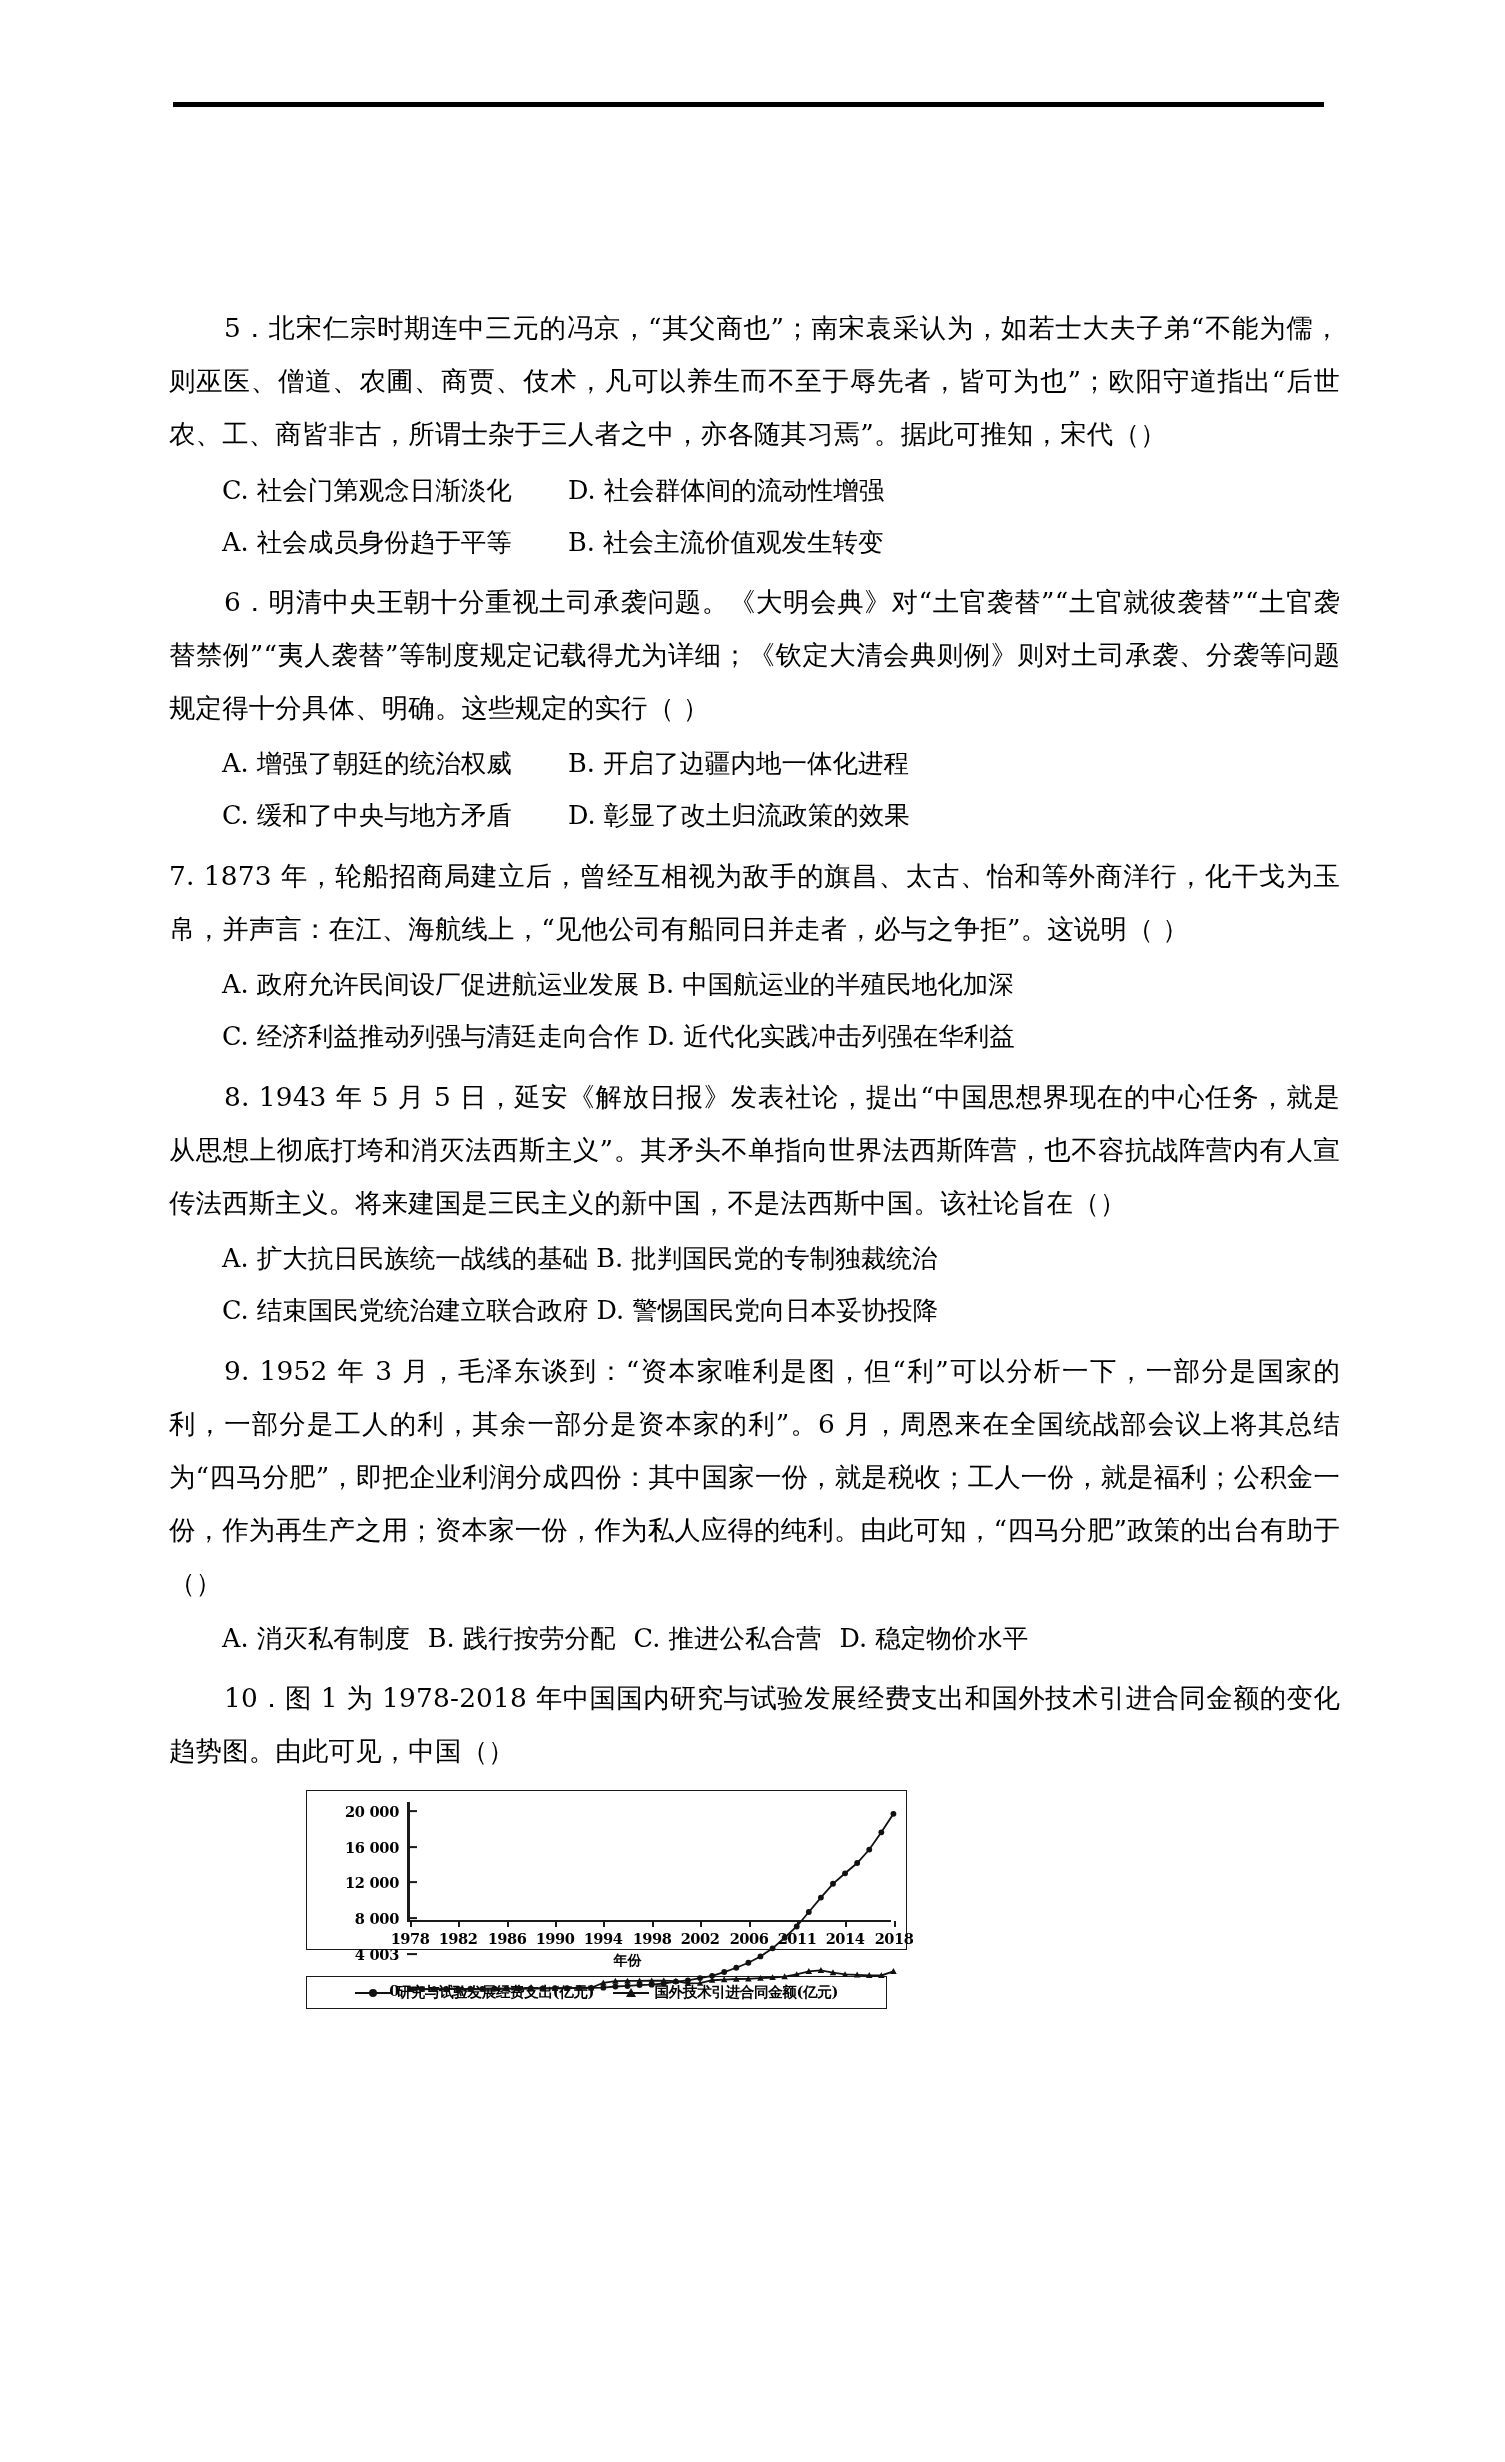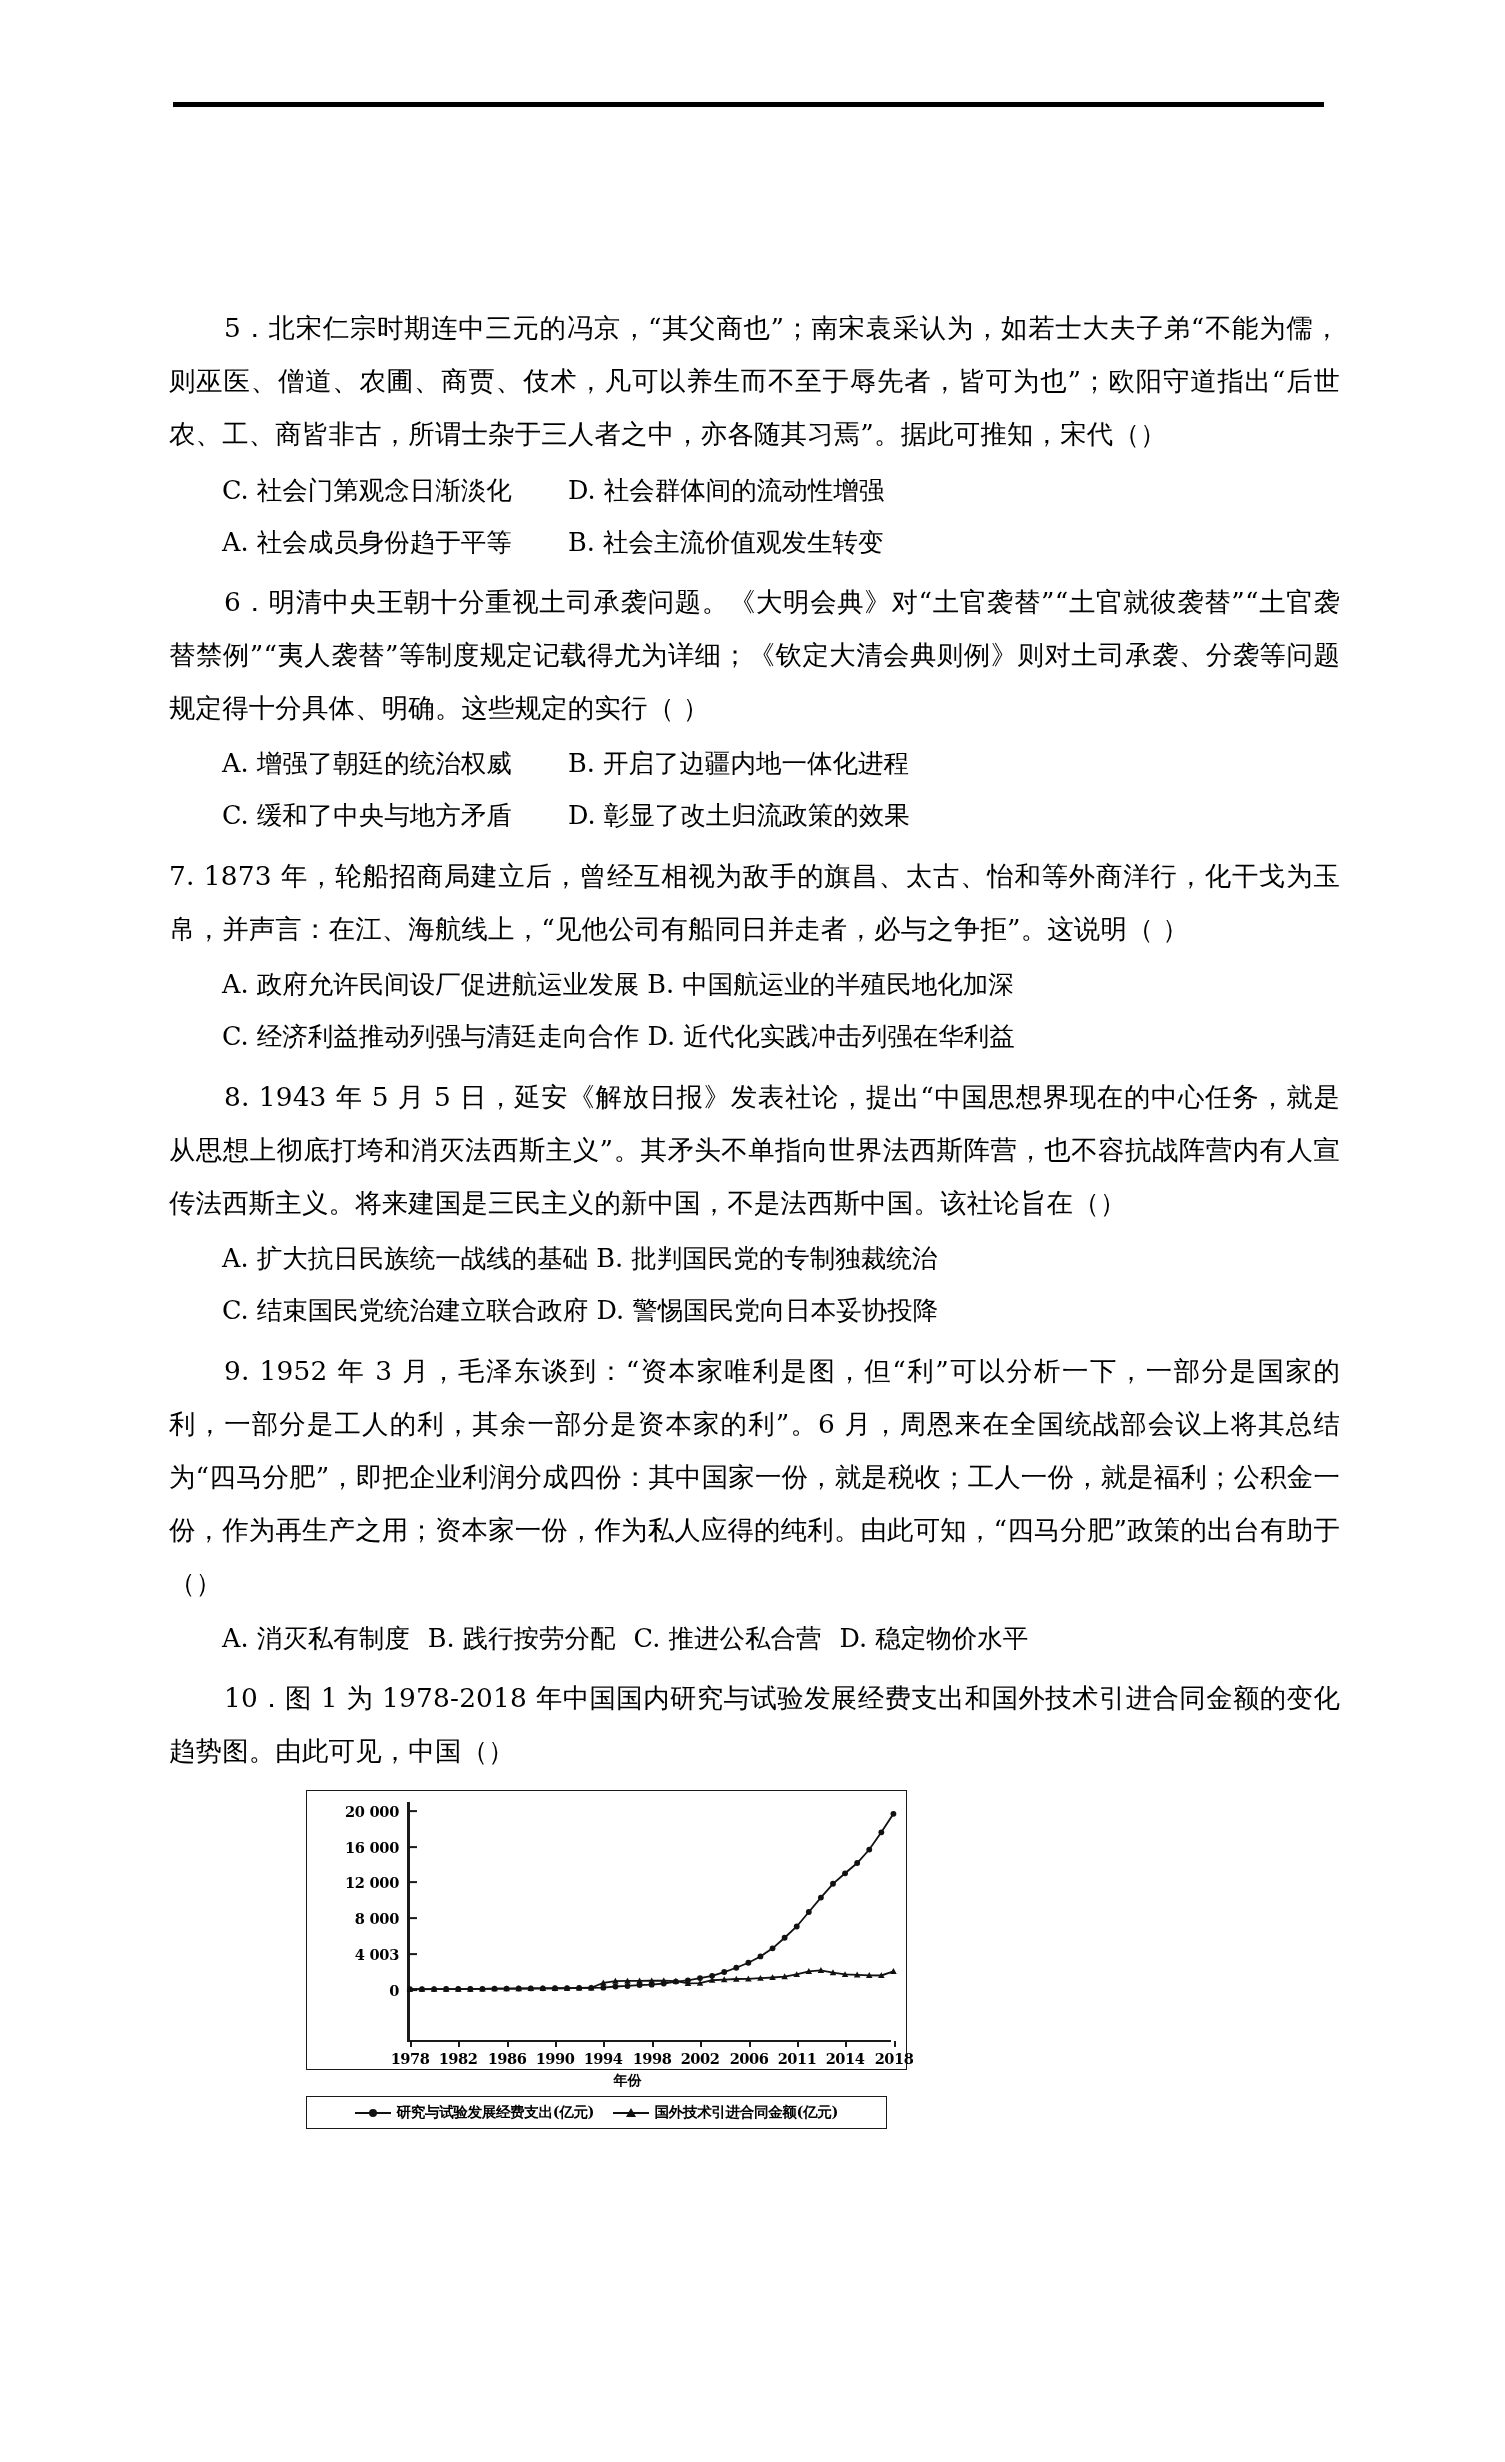--- a/index.html
+++ b/index.html
@@ -73,21 +73,21 @@
   }
 
   
   .figure-wrap {
     margin-top: 12.8px;
     margin-left: 137px;
   }
   .chart-box {
     position: relative;
     width: 601px;
-    height: 280px;
+    height: 160px;
     border: 1.8px solid #1a1a1a;
     box-sizing: border-box;
     background: #fff;
   }
   .yaxis-line {
     position: absolute;
     left: 100px;
     top: 11px;
     width: 2.7px;
     bottom: 27px;

